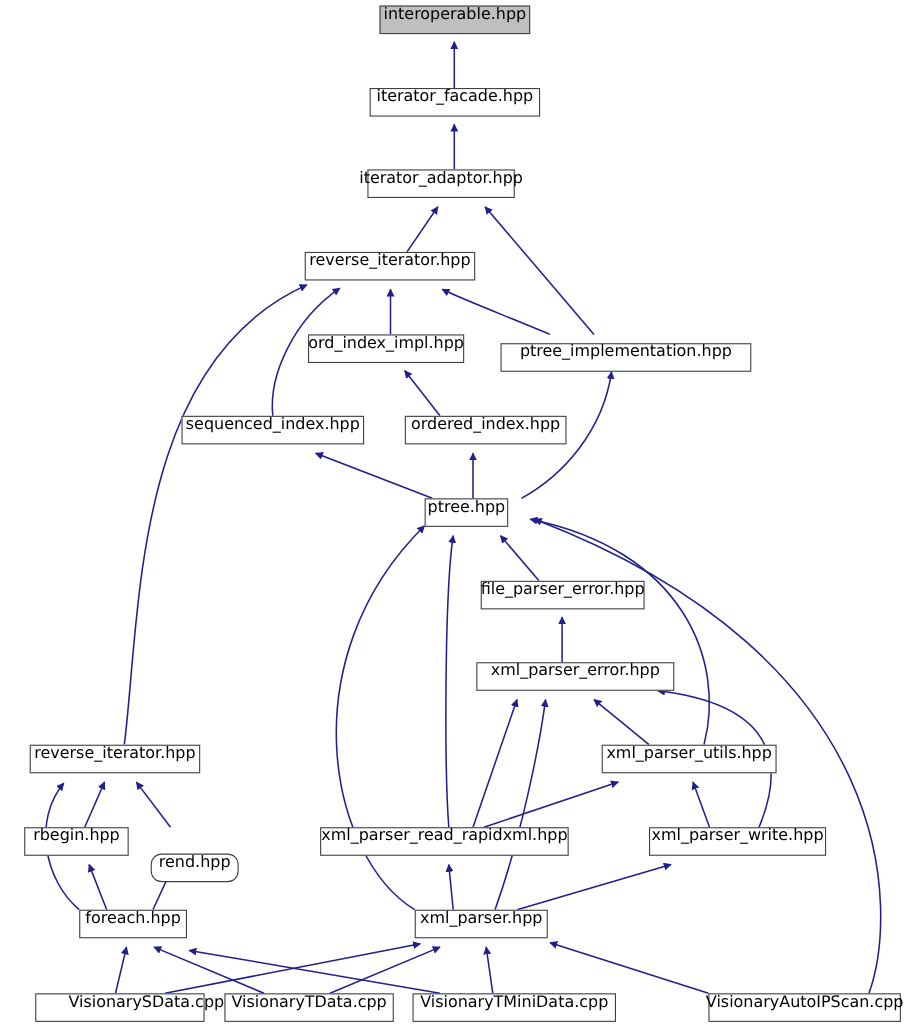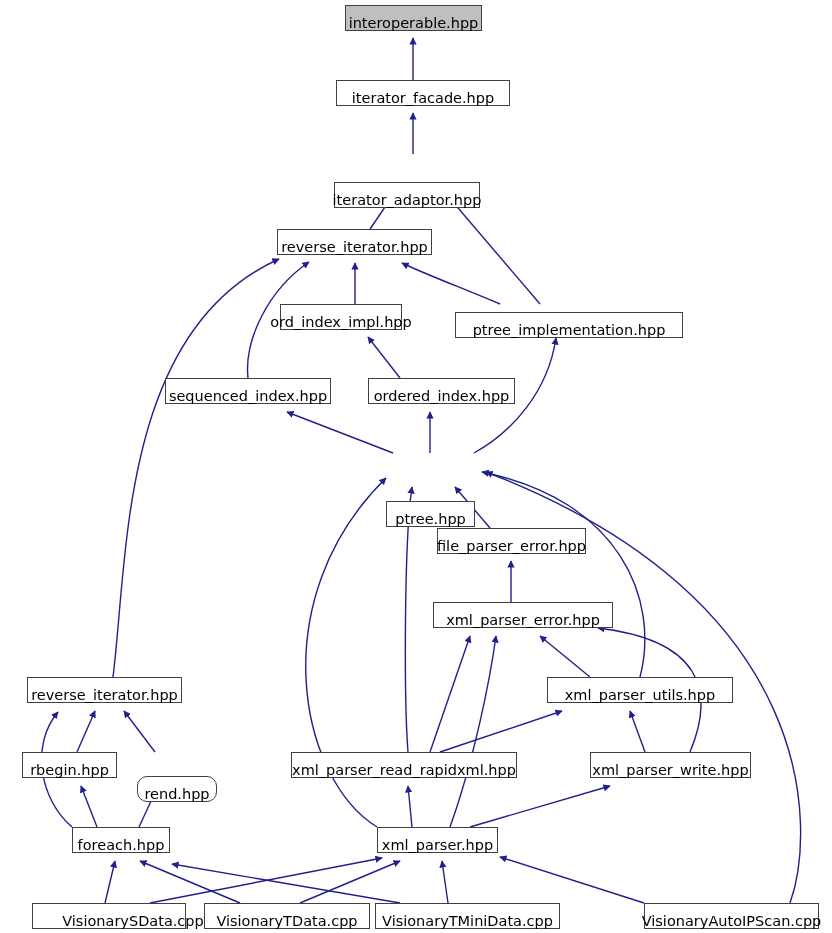--- a/index.html
+++ b/index.html
@@ -2,21 +2,21 @@
 <html><head>
 <meta charset="utf-8">
 <style>
   html,body{margin:0;padding:0;background:#ffffff;}
   body{width:832px;height:933px;overflow:hidden;
        font-family:"DejaVu Sans","Liberation Sans",sans-serif;}
   #graph{position:relative;width:832px;height:933px;background:#ffffff;}
   svg#edges{position:absolute;left:0;top:0;width:832px;height:933px;}
   .node{position:absolute;box-sizing:border-box;
         border:1px solid #404040;background:#ffffff;
-        display:flex;align-items:flex-end;justify-content:center;
+        display:flex;align-items:flex-start;justify-content:center;
         font-size:14.5px;color:#000000;line-height:1;
         white-space:nowrap;height:26px;z-index:5;}
   .node.hl{background:#bfbfbf;border-color:#404040;}
 </style>
 </head>
 <body>
 
 <div id="graph">
   <svg id="edges" viewBox="0 0 832 933">
     <defs>
@@ -62,51 +62,51 @@
         <path d="M400,903 L172,864" fill="none" stroke="#20208c" stroke-width="1.4" marker-end="url(#arrow)"></path>
         <path d="M448,903 L442,861" fill="none" stroke="#20208c" stroke-width="1.4" marker-end="url(#arrow)"></path>
         <path d="M644,903 L500,857" fill="none" stroke="#20208c" stroke-width="1.4" marker-end="url(#arrow)"></path>
         <path d="M790,903 C816,830 820,600 486,472" fill="none" stroke="#20208c" stroke-width="1.4" marker-end="url(#arrow)"></path>
       </g>
   </svg>
   <div id="node-layer">
       <div class="node hl" style="left: 345px; top: 5px; width: 137px;">
         <span>interoperable.hpp</span>
       </div>
-      <div class="node" style="left: 336px; top: 80px; width: 174px;">
+      <div class="node" style="left: 336px; top: 80px; width: 155px;">
         <span>iterator_facade.hpp</span>
       </div>
-      <div class="node" style="left: 334px; top: 154px; width: 146px; margin-top: 28px;">
+      <div class="node" style="left: 334px; top: 154px; width: 134px;">
         <span>iterator_adaptor.hpp</span>
       </div>
       <div class="node" style="left: 277px; top: 229px; width: 155px;">
         <span>reverse_iterator.hpp</span>
       </div>
-      <div class="node" style="left: 280px; top: 304px; width: 122px;">
+      <div class="node" style="left: 280px; top: 304px; width: 142px;">
         <span>ord_index_impl.hpp</span>
       </div>
       <div class="node" style="left: 455px; top: 312px; width: 228px;">
         <span>ptree_implementation.hpp</span>
       </div>
       <div class="node" style="left: 165px; top: 378px; width: 166px;">
         <span>sequenced_index.hpp</span>
       </div>
       <div class="node" style="left: 356px; top: 378px; width: 147px; margin-left: 12px;">
         <span>ordered_index.hpp</span>
       </div>
-      <div class="node" style="left: 386px; top: 453px; width: 89px; margin-top: 48px;">
+      <div class="node" style="left: 386px; top: 453px; width: 76px;">
         <span>ptree.hpp</span>
       </div>
       <div class="node" style="left: 437px; top: 528px; width: 149px;">
         <span>file_parser_error.hpp</span>
       </div>
       <div class="node" style="left: 433px; top: 602px; width: 180px;">
         <span>xml_parser_error.hpp</span>
       </div>
-      <div class="node" style="left: 547px; top: 677px; width: 186px;">
+      <div class="node" style="left: 547px; top: 677px; width: 159px;">
         <span>xml_parser_utils.hpp</span>
       </div>
       <div class="node" style="left: 27px; top: 677px; width: 155px;">
         <span>reverse_iterator.hpp</span>
       </div>
       <div class="node" style="left: 22px; top: 752px; width: 95px;">
         <span>rbegin.hpp</span>
       </div>
       <div class="node" style="left: 137px; top: 776px; width: 80px; border-radius: 10px;">
         <span>rend.hpp</span>
@@ -119,21 +119,21 @@
       </div>
       <div class="node" style="left: 72px; top: 827px; width: 98px;">
         <span>foreach.hpp</span>
       </div>
       <div class="node" style="left: 377px; top: 827px; width: 121px;">
         <span>xml_parser.hpp</span>
       </div>
       <div class="node" style="left: 32px; top: 903px; width: 154px; padding-left: 48px;">
         <span>VisionarySData.cpp</span>
       </div>
-      <div class="node" style="left: 204px; top: 903px; width: 166px;">
+      <div class="node" style="left: 204px; top: 903px; width: 154px;">
         <span>VisionaryTData.cpp</span>
       </div>
       <div class="node" style="left: 375px; top: 903px; width: 185px;">
         <span>VisionaryTMiniData.cpp</span>
       </div>
       <div class="node" style="left: 644px; top: 903px; width: 175px;">
         <span>VisionaryAutoIPScan.cpp</span>
       </div>
     </div>
 </div>

